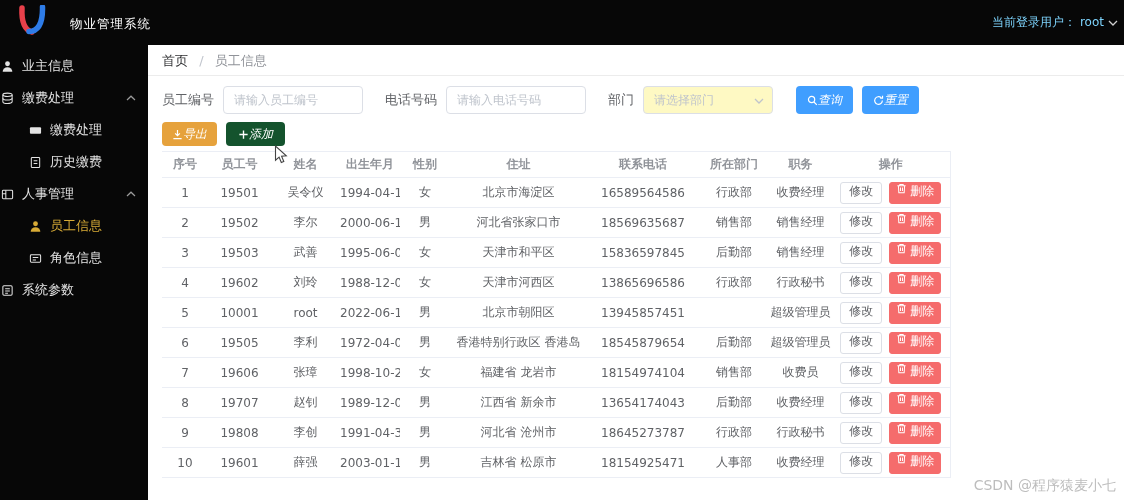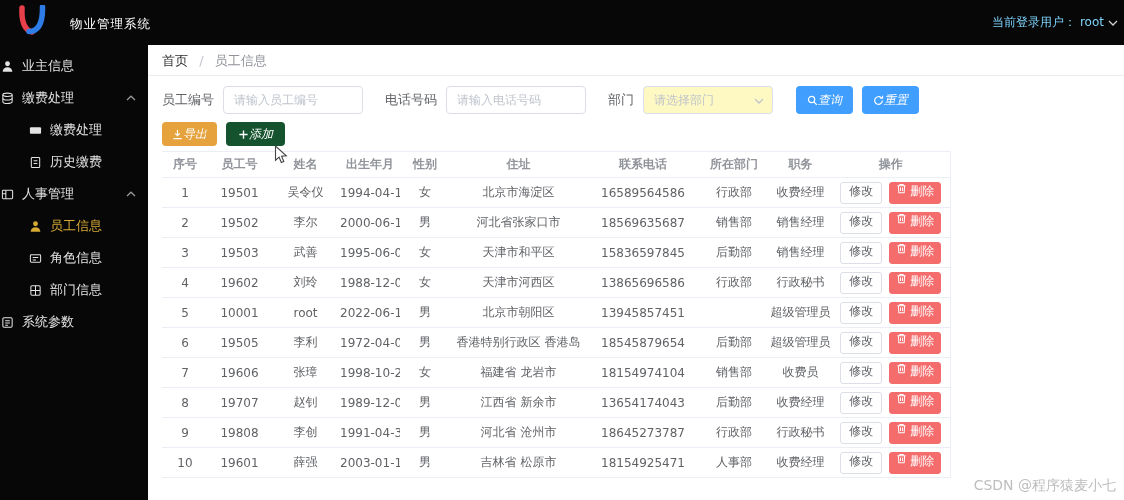--- a/index.html
+++ b/index.html
@@ -154,29 +154,20 @@
       <span>员工信息</span>
     </div>
     <div class="menu-item sub">
       <span class="mi-icon">
         <svg width="13" height="13" viewBox="0 0 14 14" fill="none" stroke="currentColor" stroke-width="1.1">
           <rect x="1.5" y="3" width="11" height="8" rx="1"></rect>
           <path d="M4 6h6M4 8.5h3.5"></path>
         </svg>
       </span>
       <span>角色信息</span>
-    </div>
-    <div class="menu-item sub">
-      <span class="mi-icon">
-        <svg width="13" height="13" viewBox="0 0 14 14" fill="none" stroke="currentColor" stroke-width="1.1">
-          <rect x="2" y="2" width="10" height="10" rx="1.2"></rect>
-          <path d="M2 7h10M7 2v10"></path>
-        </svg>
-      </span>
-      <span>部门信息</span>
     </div>
     <div class="menu-item">
       <span class="mi-icon">
         <svg width="13" height="13" viewBox="0 0 14 14" fill="none" stroke="currentColor" stroke-width="1.1">
           <rect x="2" y="2" width="10" height="10" rx="1.2"></rect>
           <path d="M4.5 5h5M4.5 7.5h5M4.5 10h3"></path>
         </svg>
       </span>
       <span>系统参数</span>
     </div>

